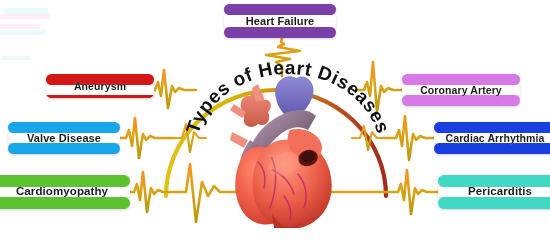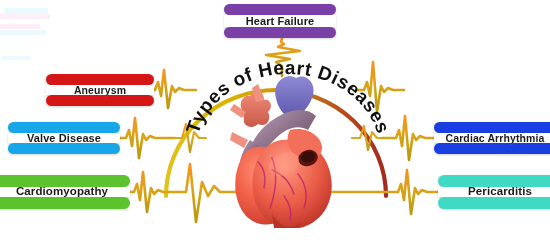--- a/index.html
+++ b/index.html
@@ -180,41 +180,47 @@
     </g>
   </svg>
 
   <div class="pill" style="left: 224px; top: 4px; width: 112px; height: 34px; z-index: 6; filter: drop-shadow(rgba(0, 0, 0, 0.18) 0px 1px 1px);">
     <div class="band top" style="height: 11px; background: rgb(123, 63, 168);"></div>
     <div class="band bot" style="height: 11px; background: rgb(123, 63, 168);"></div>
     <div class="stripe" style="top:11px;height:12px;"></div>
     <div class="txt" style="font-size:11px;">Heart Failure</div>
   </div>
 
-  <div class="pill" style="left: 46px; top: 74px; width: 108px; height: 32px; z-index: 6; filter: drop-shadow(rgba(0, 0, 0, 0.18) 0px 1px 1px);">
+  <div class="pill" style="left: 46px; top: 74px; width: 108px; height: 24px; z-index: 6; filter: drop-shadow(rgba(0, 0, 0, 0.18) 0px 1px 1px);">
     <div class="band top" style="height: 11px; background: rgb(212, 22, 22);"></div>
     <div class="band bot" style="height: 11px; background: rgb(212, 22, 22);"></div>
     <div class="stripe" style="top:11px;height:10px;"></div>
     <div class="txt" style="font-size:10.5px;">Aneurysm</div>
   </div>
 
   <div class="pill" style="left: 8px; top: 122px; width: 112px; height: 32px; z-index: 6; filter: drop-shadow(rgba(0, 0, 0, 0.18) 0px 1px 1px);">
     <div class="band top" style="height: 11px; background: rgb(23, 166, 232);"></div>
     <div class="band bot" style="height: 11px; background: rgb(23, 166, 232);"></div>
     <div class="stripe" style="top:11px;height:10px;"></div>
     <div class="txt" style="font-size:11px;">Valve Disease</div>
   </div>
 
   <div class="pill" style="left: -6px; top: 175px; width: 136px; height: 34px; z-index: 6; filter: drop-shadow(rgba(0, 0, 0, 0.18) 0px 1px 1px);">
     <div class="band top" style="height: 12px; background: rgb(92, 195, 46);"></div>
     <div class="band bot" style="height: 12px; background: rgb(92, 195, 46);"></div>
     <div class="stripe" style="top:12px;height:10px;"></div>
     <div class="txt" style="font-size:11.5px;">Cardiomyopathy</div>
   </div>
 
+  <div class="pill" style="left: 402px; top: 74px; width: 118px; height: 32px; z-index: 6; filter: drop-shadow(rgba(0, 0, 0, 0.18) 0px 1px 1px);">
+    <div class="band top" style="height: 11px; background: rgb(215, 122, 232);"></div>
+    <div class="band bot" style="height: 11px; background: rgb(215, 122, 232);"></div>
+    <div class="stripe" style="top:11px;height:10px;"></div>
+    <div class="txt" style="font-size:10.5px;">Coronary Artery</div>
+  </div>
 
   <div class="pill" style="left: 434px; top: 122px; width: 122px; height: 32px; z-index: 6; filter: drop-shadow(rgba(0, 0, 0, 0.18) 0px 1px 1px);">
     <div class="band top" style="height: 11px; background: rgb(26, 63, 224);"></div>
     <div class="band bot" style="height: 11px; background: rgb(26, 63, 224);"></div>
     <div class="stripe" style="top:11px;height:10px;"></div>
     <div class="txt" style="font-size:10.5px;">Cardiac Arrhythmia</div>
   </div>
 
   <div class="pill" style="left: 438px; top: 175px; width: 124px; height: 34px; z-index: 6; filter: drop-shadow(rgba(0, 0, 0, 0.18) 0px 1px 1px);">
     <div class="band top" style="height: 12px; background: rgb(63, 217, 196);"></div>

